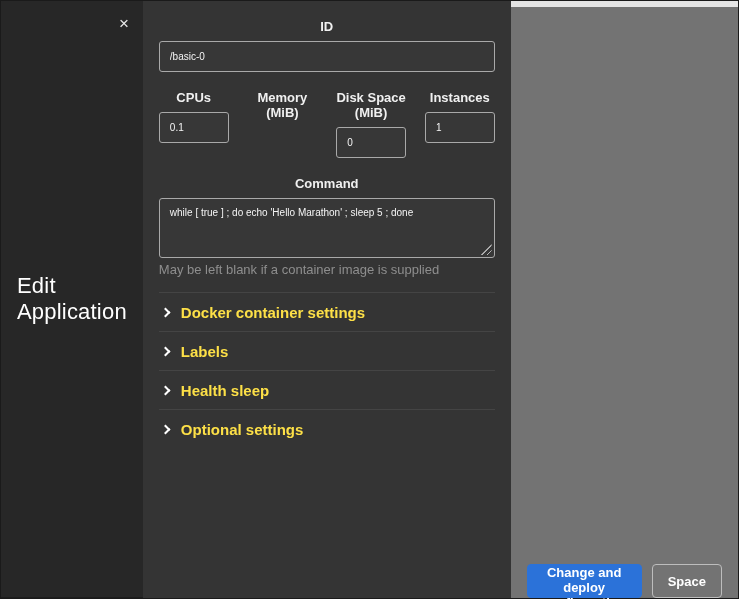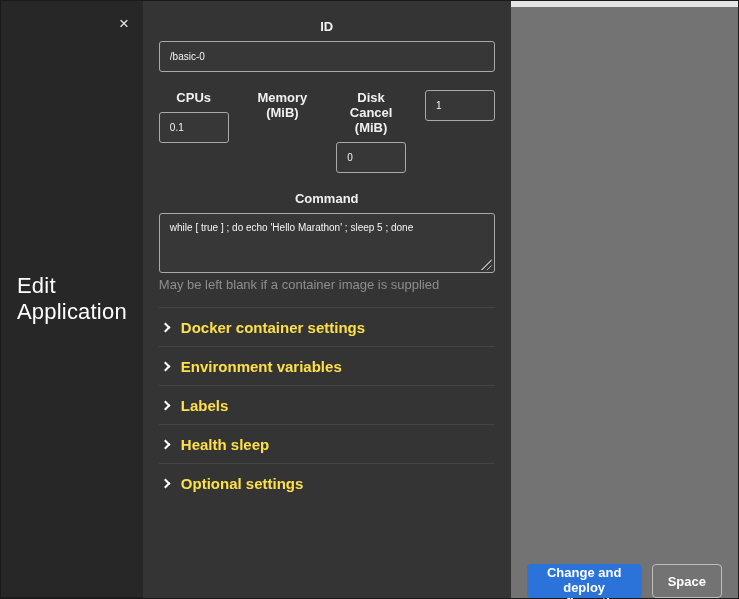--- a/index.html
+++ b/index.html
@@ -183,48 +183,45 @@
 
     <div class="grid-4">
       <div>
         <label class="field-label">CPUs</label>
         <input class="text-input" type="text" value="0.1" style="">
       </div>
       <div>
         <label class="field-label">Memory (MiB)</label>
       </div>
       <div>
-        <label class="field-label">Disk Cancel (MiB)</label>
+        <label class="field-label">Disk Space (MiB)</label>
         <input class="text-input" type="text" value="0" style="">
       </div>
       <div>
+        <label class="field-label">Instances</label>
         <input class="text-input" type="text" value="1" style="">
       </div>
     </div>
 
     <div class="field-command">
       <label class="field-label">Command</label>
       <div class="textarea-wrap">
         <textarea class="text-area" style="">while [ true ] ; do echo 'Hello Marathon' ; sleep 5 ; done</textarea>
         <span class="resize-grip"></span>
       </div>
       <p class="help-text">May be left blank if a container image is supplied</p>
     </div>
 
     <div class="sections">
       <div class="section-row">
         <span class="chevron"></span>
         <span class="section-label">Docker container settings</span>
       </div>
       <div class="section-row">
         <span class="chevron"></span>
-        <span class="section-label">Environment variables</span>
-      </div>
-      <div class="section-row">
-        <span class="chevron"></span>
         <span class="section-label">Labels</span>
       </div>
       <div class="section-row">
         <span class="chevron"></span>
         <span class="section-label">Health sleep</span>
       </div>
       <div class="section-row">
         <span class="chevron"></span>
         <span class="section-label">Optional settings</span>
       </div>

